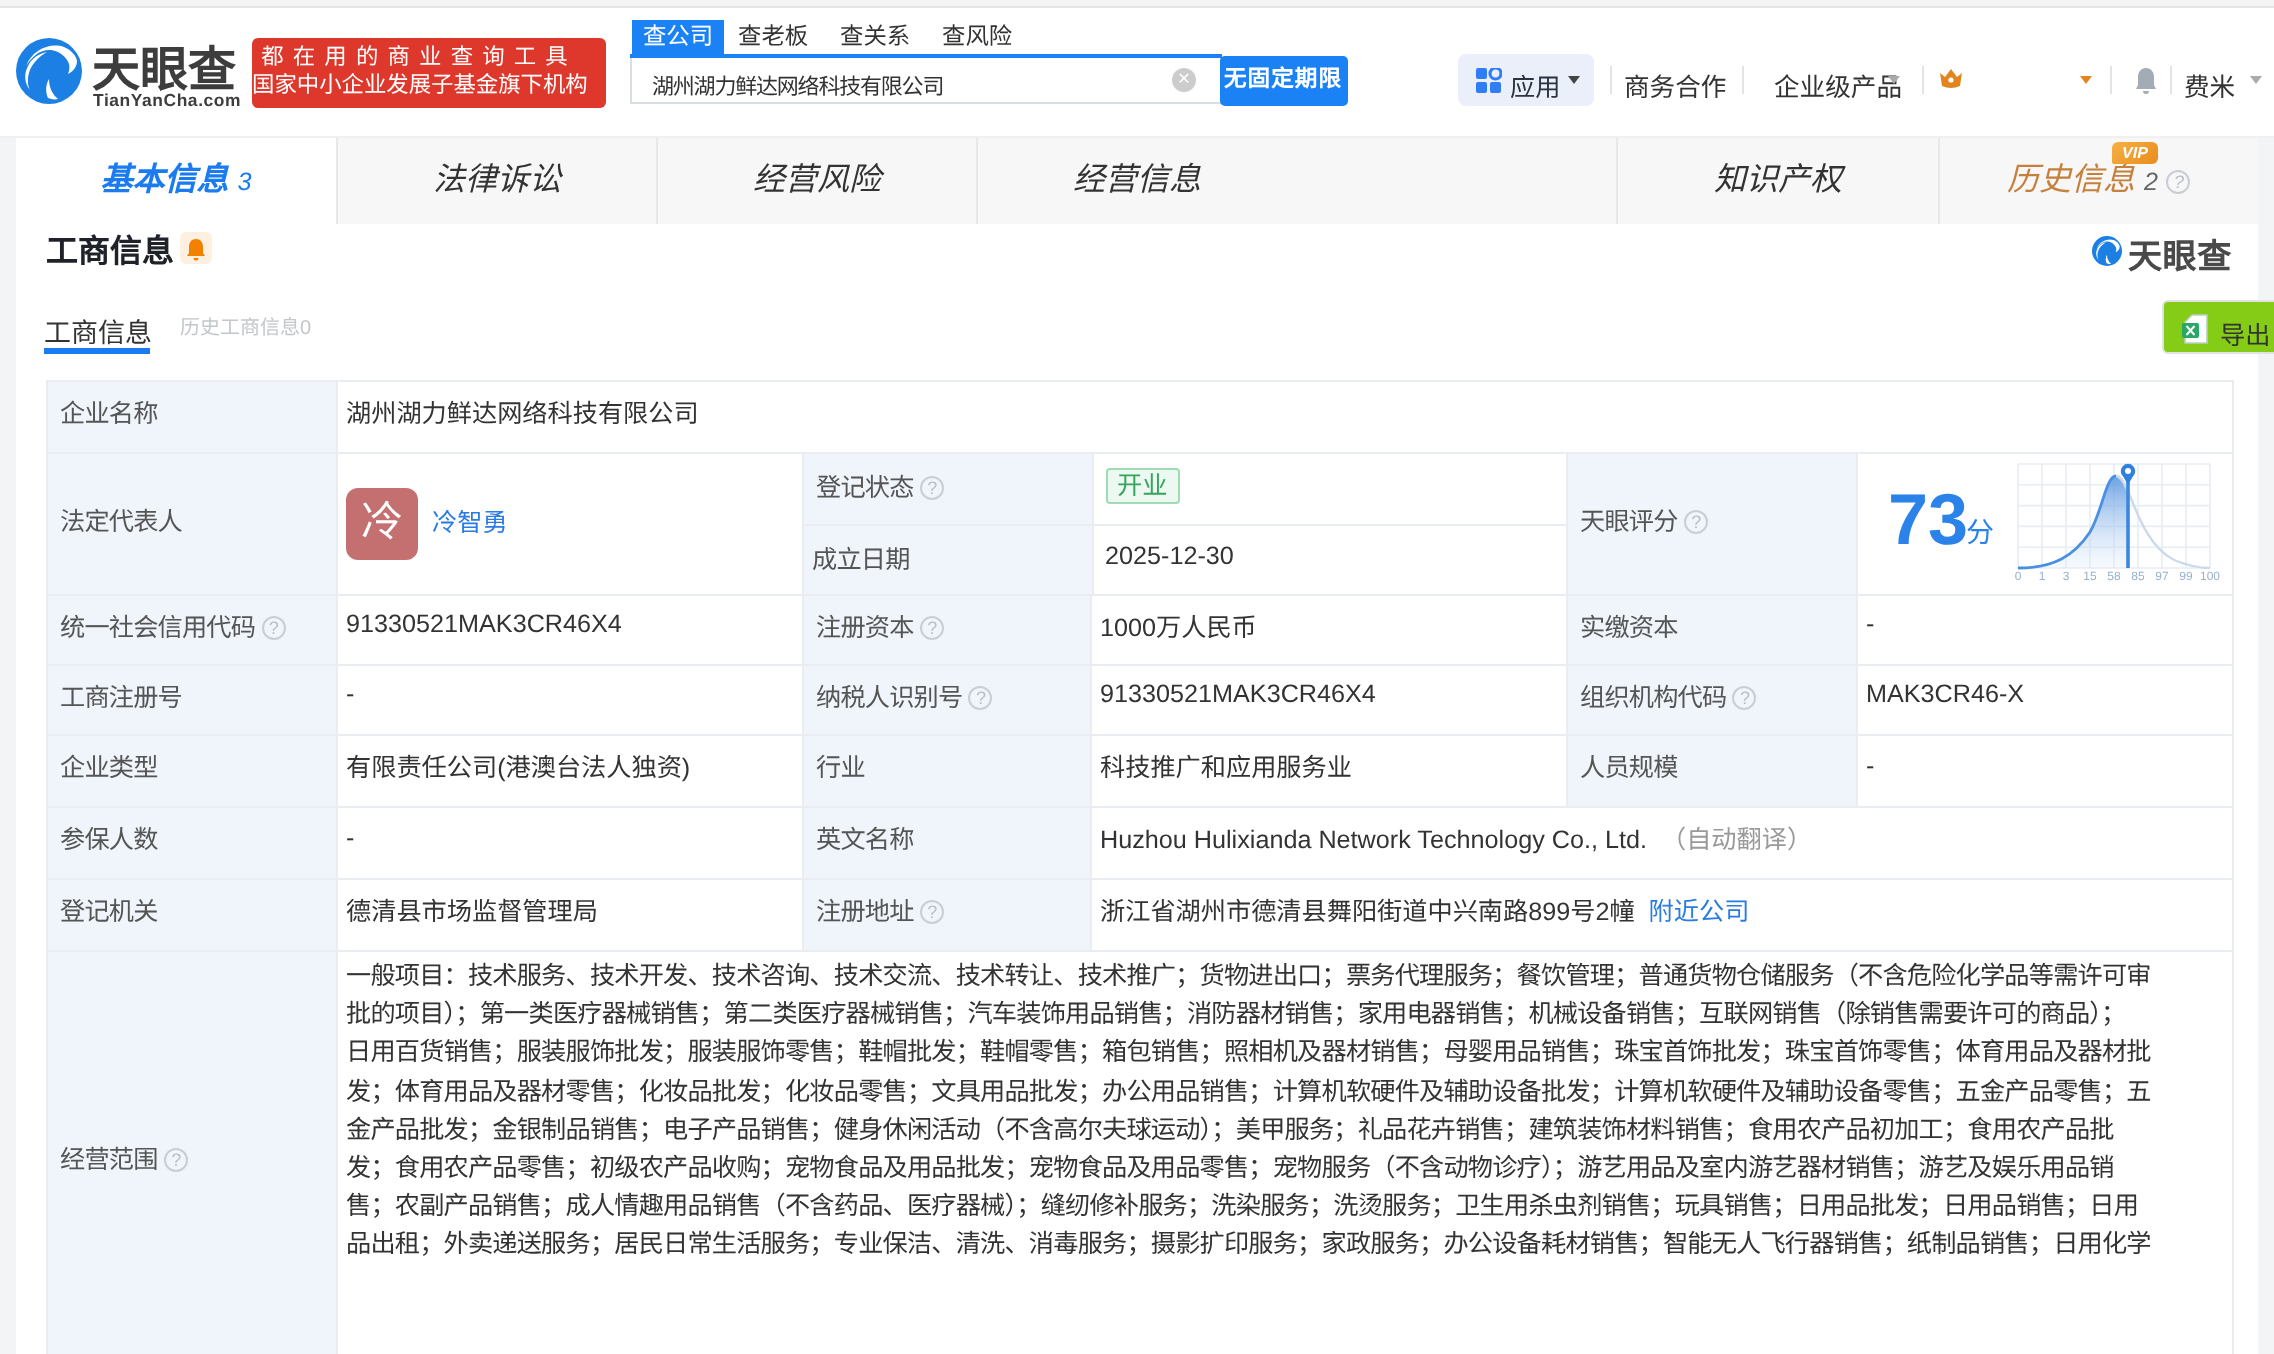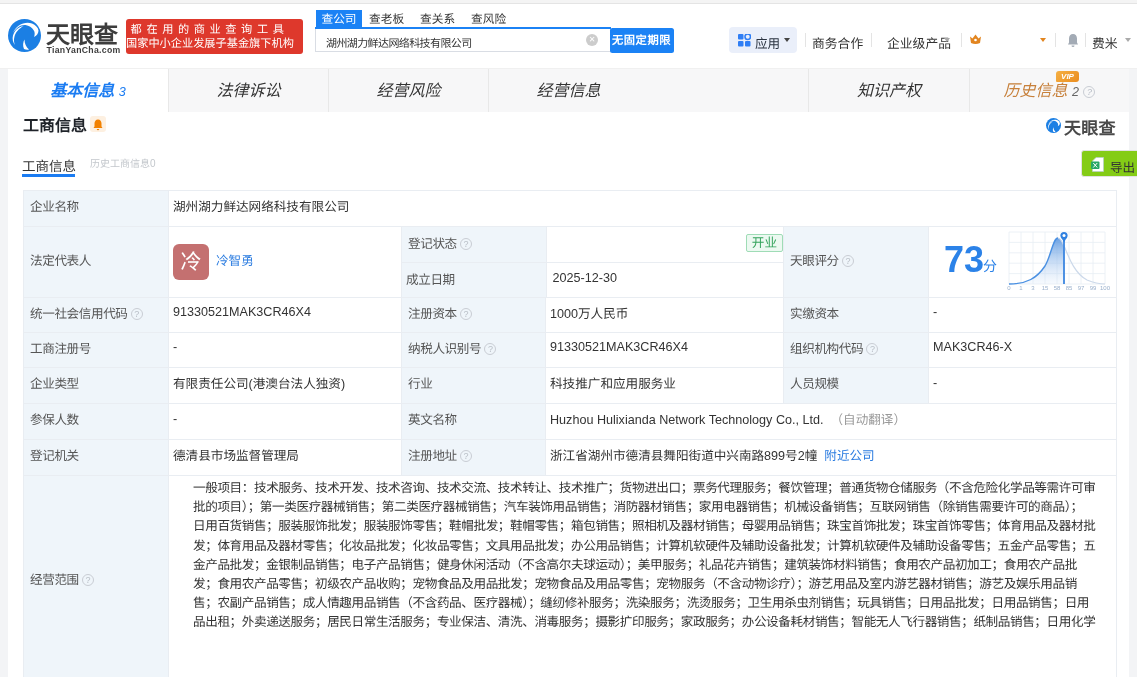--- a/index.html
+++ b/index.html
@@ -64,21 +64,21 @@
 #inner td.lb { background:#eff5fa; color:#555; letter-spacing:-0.4px; }
 #inner tr { height:35px; }
 #tbl tr.pv td { padding-bottom:6px; }
 .blue { color:#2b7ce0; text-decoration:none; }
 .gray { color:#999; }
 #avatar { display:inline-block; width:36px; height:36px; background:#c47070; border-radius:6px; color:#fff; font-size:21px; text-align:center; line-height:36px; vertical-align:middle; margin:0 7px 0 0; }
 .badge-open { display:inline-block; height:18px; line-height:17px; padding:0 5px; border:1px solid #9fdcb6; background:#ecf9f1; color:#35a45c; font-size:12.6px; border-radius:2px; }
 #score73 { position:absolute; left:944px; top:239px; font-size:36px; font-weight:bold; color:#2b82e8; }
 #scorefen { position:absolute; left:983px; top:255px; font-size:14px; color:#2b82e8; }
 #scorechart { position:absolute; left:1007px; top:230px; }
-.scope { line-height:19.2px; white-space:nowrap; letter-spacing:-0.4px;margin-left:20px; }
+.scope { line-height:19.2px; white-space:nowrap; letter-spacing:-0.4px; }
 </style>
 </head>
 <body>
 <div id="page">
   <div id="topstrip" class="abs"></div>
   <div id="header" class="abs"></div>
 
   <svg id="logoc" class="abs" viewBox="0 0 66 66">
     <circle cx="33" cy="33" r="33" fill="#1b7fe4"></circle>
     <path d="M10 28 C16 12 34 4 48 9 C55 12 60 17 61 23 C61 28 58 33 52 36 C54 31 54 26 51 22 C48 17 42 13 35 12 C25 11 16 18 10 28 Z" fill="#fff"></path>
@@ -192,21 +192,21 @@
       <td><span id="avatar">冷</span><span class="blue">冷智勇</span></td>
       <td colspan="2" style="padding:0;">
         <table id="inner">
           <colgroup>
                 <col style="width:144px">
                 <col>
               </colgroup>
           <tbody>
                 <tr>
                   <td class="lb" style="border-left:none;border-top:none;padding-left:6px;">登记状态 <span class="qmark">?</span></td>
-                  <td style="border-right:none;border-top:none;padding-left:6px;text-align:right;"><span class="badge-open">开业</span></td>
+                  <td style="border-right:none;border-top:none;padding-left:6px;"><span class="badge-open">开业</span></td>
                 </tr>
           <tr>
                   <td class="lb" style="border-left:none;border-bottom:none;padding-left:4px;">成立日期</td>
                   <td style="border-right:none;border-bottom:none;padding-left:6px;">2025-12-30</td>
                 </tr>
         </tbody>
             </table>
       </td>
       <td class="lb" style="padding-bottom:6px;">天眼评分 <span class="qmark">?</span></td>
       <td></td>

